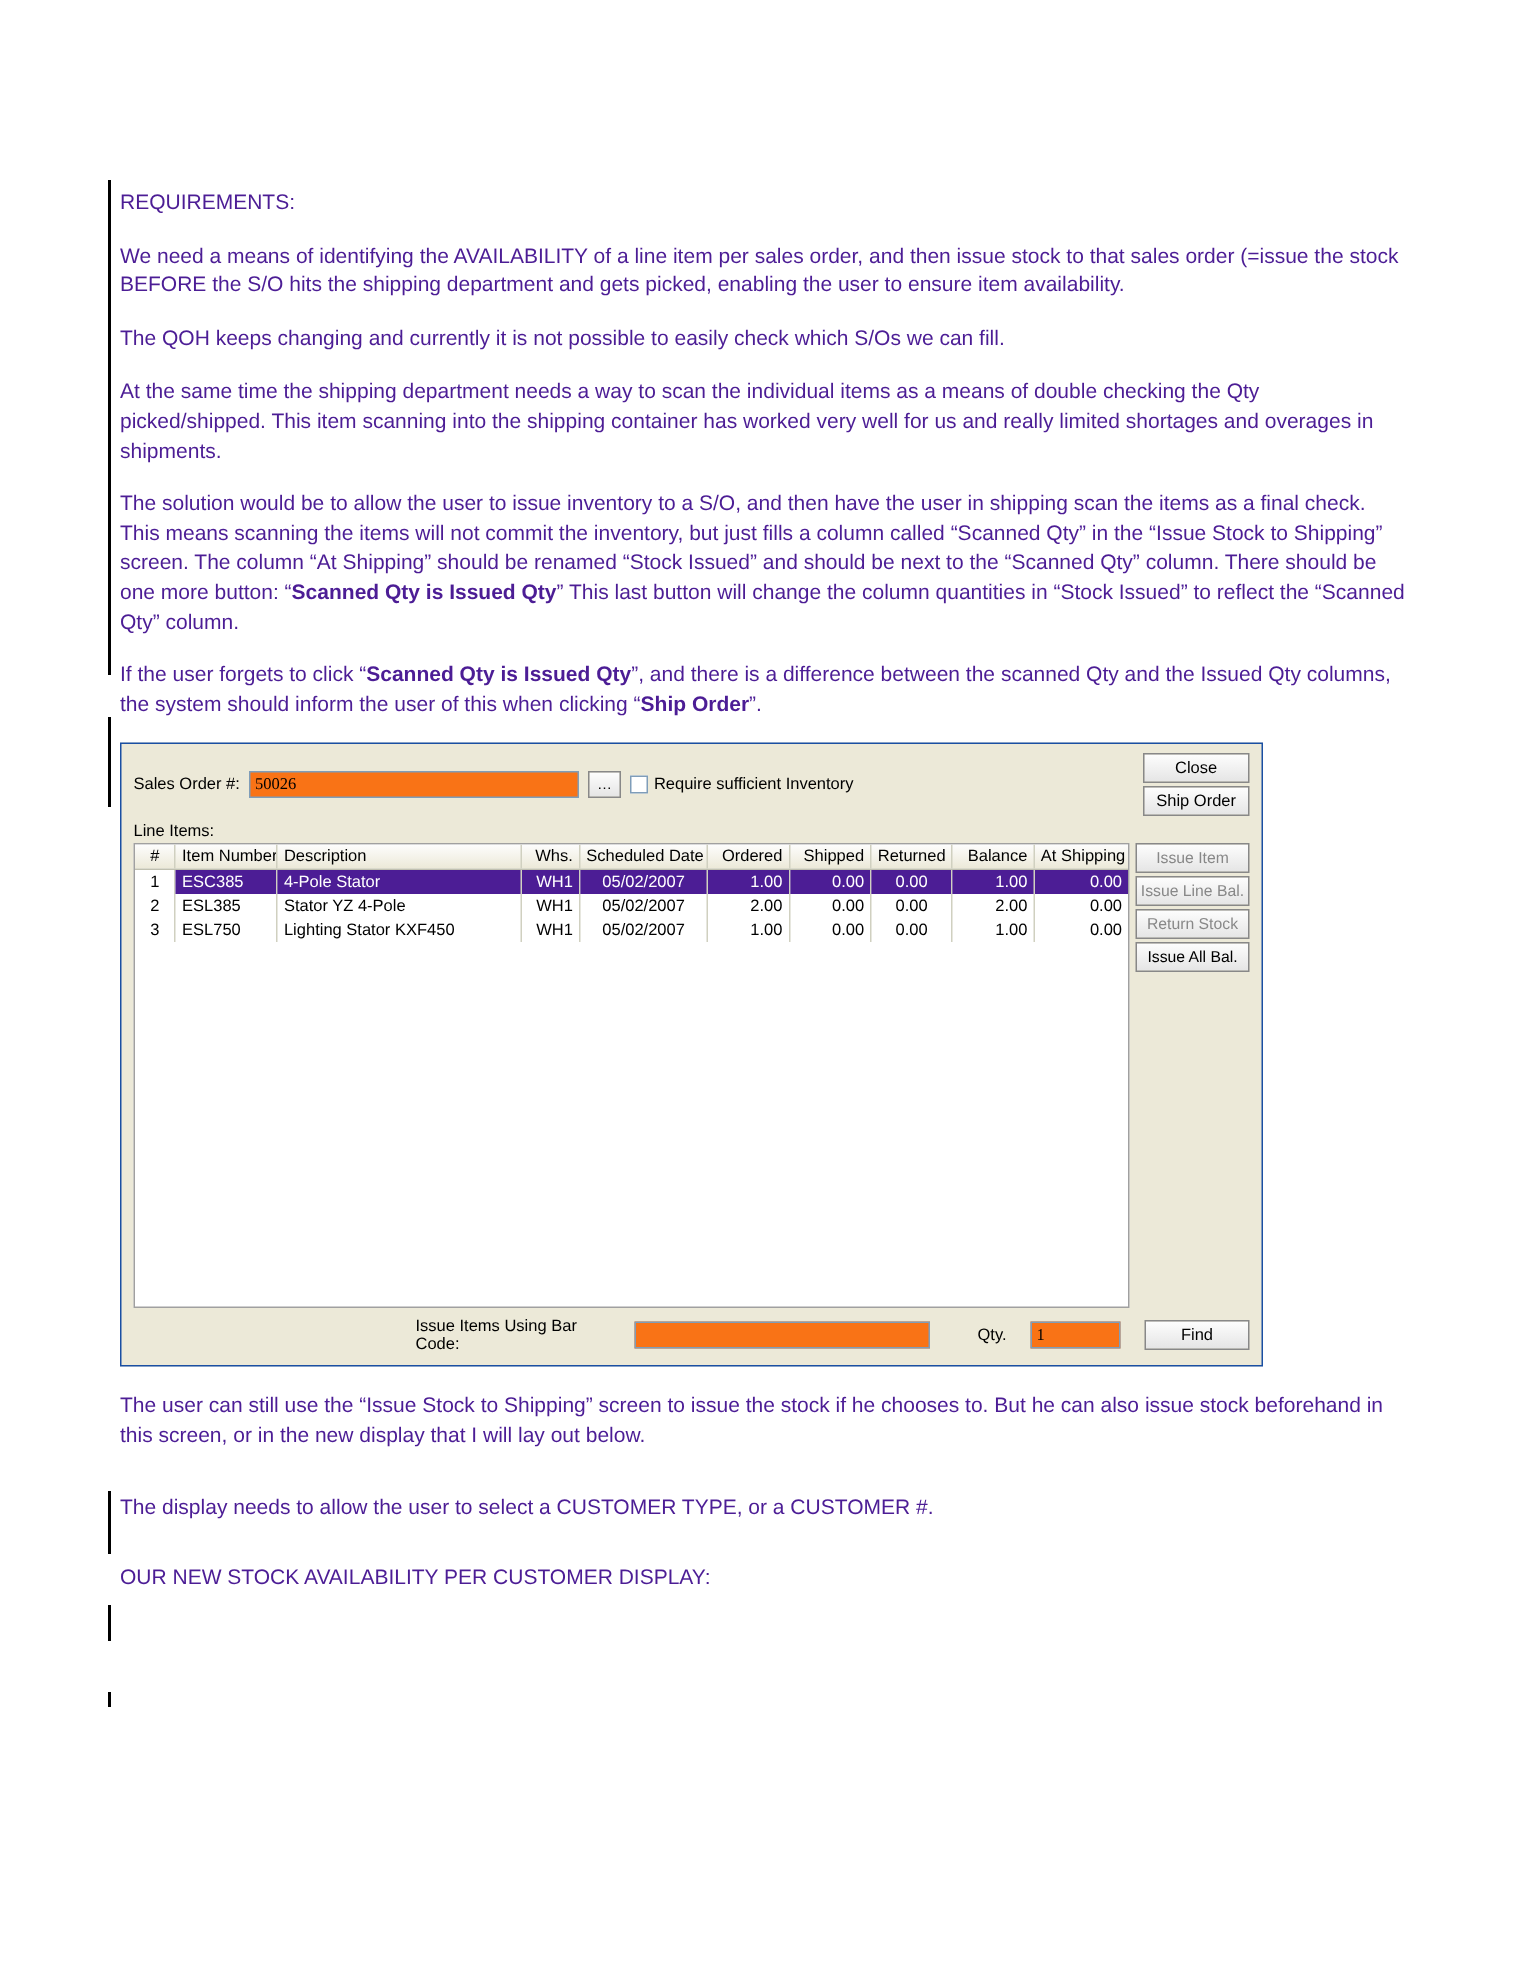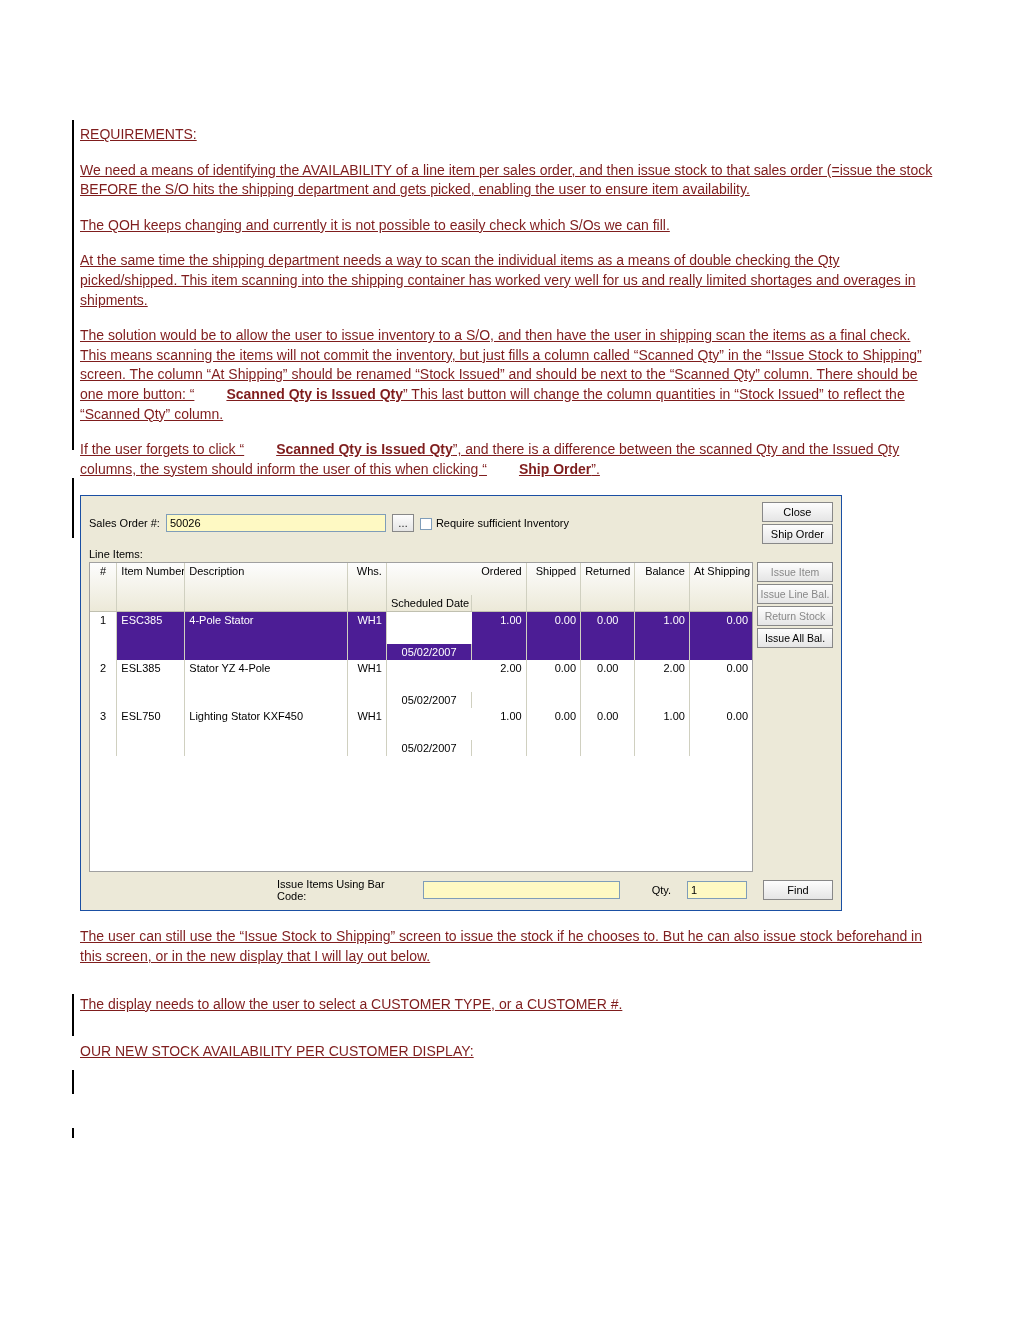--- a/index.html
+++ b/index.html
@@ -22,26 +22,25 @@
     width: 2px;
     background: #000;
   }
   .bar1 { top: 120px; height: 330px; }
   .bar2 { top: 478px; height: 60px; }
   .bar3 { top: 994px; height: 42px; }
   .bar4 { top: 1070px; height: 24px; }
   .bar5 { top: 1128px; height: 24px; }
 
   .doc-text {
-    color: #7f1d1d;
-    text-decoration: underline;
+    color: #4c1d95;
     line-height: 1.4;
     margin: 0 0 16px 0;
   }
-  .doc-text strong { font-weight: bold; margin-left: 32px; }
+  .doc-text strong { font-weight: bold; }
 
   .window {
     border: 1px solid #1a4fa3;
     background: #ece9d8;
     width: 762px;
     margin: 8px 0 16px 0;
     font-size: 11px;
     font-family: Tahoma, Arial, sans-serif;
     color: #000;
   }
@@ -76,25 +75,25 @@
 
   .toprow {
     display: flex;
     align-items: center;
     padding: 6px 8px 2px 8px;
     gap: 6px;
   }
   .lbl { color: #000; }
   .txt-input {
     border: 1px solid #7f9db9;
-    background: #fef9c3;
+    background: #f97316;
     height: 18px;
     padding: 0 3px;
     font-size: 11px;
-    font-family: Liberation Sans, sans-serif;
+    font-family: Liberation Serif, serif;
   }
   .so-input { width: 220px; }
   .browse-btn {
     width: 22px; height: 18px;
     border: 1px solid #888;
     background: linear-gradient(#fdfdfd,#e5e5e5);
     font-size: 10px;
     display: flex; align-items: center; justify-content: center;
   }
   .chk { width: 12px; height: 12px; border: 1px solid #7f9db9; background:#fff; display:inline-block; margin-right:4px; vertical-align:middle; }
@@ -131,21 +130,21 @@
   .gh, .gc {
     padding: 2px 4px;
     border-right: 1px solid #d0d0c0;
     white-space: nowrap;
     overflow: hidden;
   }
   .c-num { width: 28px; text-align:center; }
   .c-item { width: 70px; }
   .c-desc { width: 168px; }
   .c-whs { width: 40px; text-align:right; }
-  .c-date { width: 88px; text-align:center;margin-top:32px; }
+  .c-date { width: 88px; text-align:center; }
   .c-ord { width: 56px; text-align:right; }
   .c-ship { width: 56px; text-align:right; }
   .c-ret { width: 56px; text-align:center; }
   .c-bal { width: 56px; text-align:right; }
   .c-atship { width: 64px; text-align:right; border-right:none; }
   .grid-row { display:flex; font-size:11px; }
   .grid-row:first-child .gc { color:#fff; background:#4c1d95; }
   .grid-row:first-child .gc.c-num { background:#fff; color:#000; }
 
   .side-btns { width: 76px; display:flex; flex-direction:column; gap:2px; }

